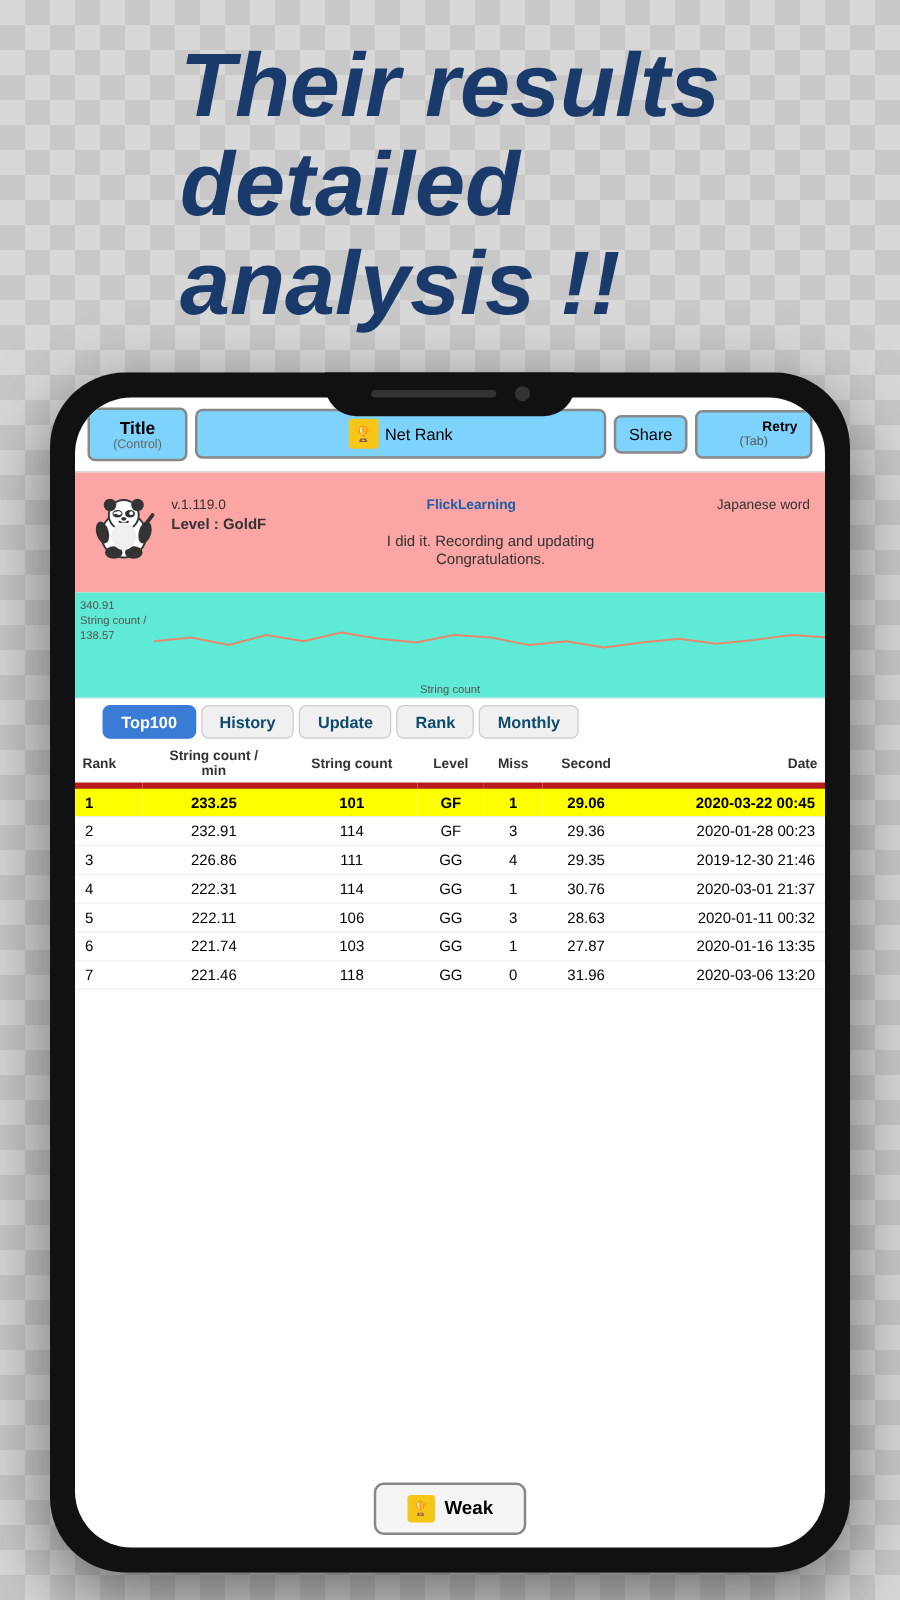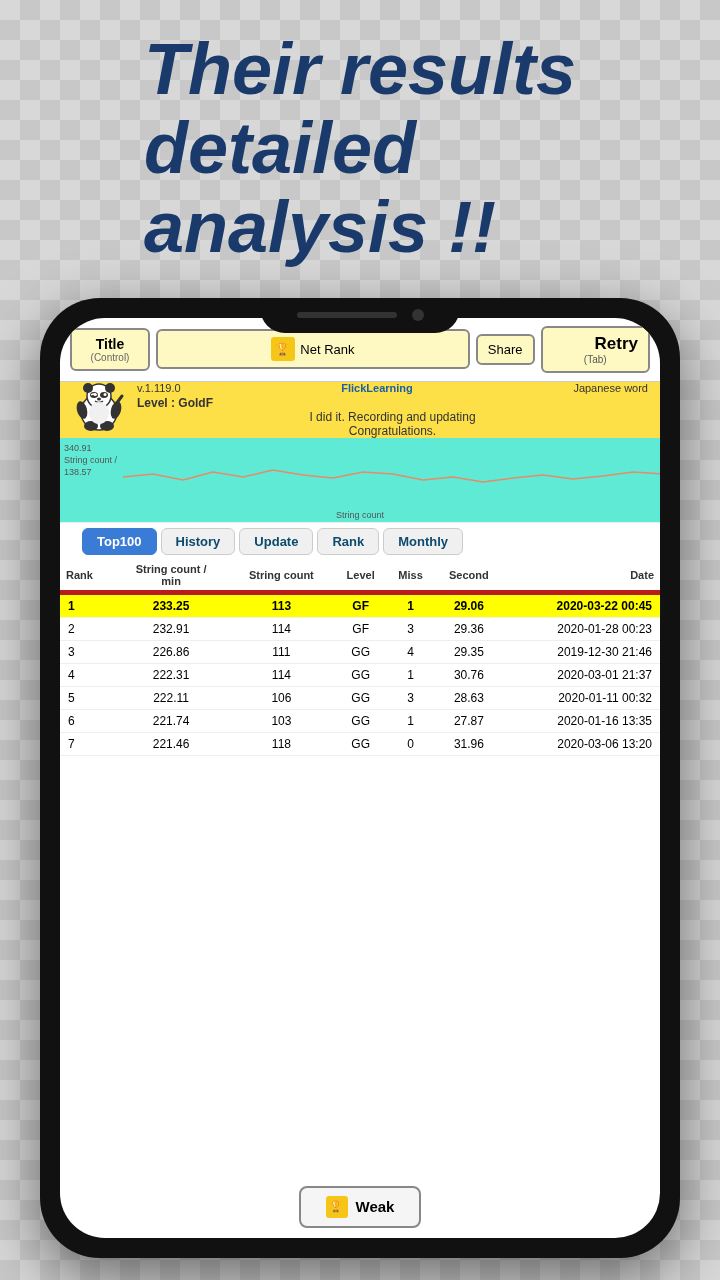--- a/index.html
+++ b/index.html
@@ -106,21 +106,21 @@
       gap: 6px;
       flex-shrink: 0;
     }
 
     .nav-btn {
       border: 2px solid #888;
       border-radius: 6px;
       padding: 6px 10px;
       font-size: 13px;
       text-align: center;
-      background: #fef9c3;
+      background: #7dd3fc;
       cursor: pointer;
     }
 
     .nav-btn-title {
       display: flex;
       flex-direction: column;
       align-items: center;
       min-width: 80px;
     }
 
@@ -147,33 +147,33 @@
       height: 24px;
       background: #f5c518;
       border-radius: 3px;
       display: flex;
       align-items: center;
       justify-content: center;
       font-size: 12px;
     }
 
     .retry-btn .main-label {
-      font-size: 17px;
+      font-size: 11px;
       font-weight: bold;
       margin-left: 42px;
     }
     .retry-btn .sub-label {
       font-size: 10px;
       color: #555;
     }
 
     
     .info-section {
-      background: #fde047;
-      padding: 0 12px;
+      background: #fca5a5;
+      padding: 20px 12px;
       font-size: 12px;
       display: flex;
       gap: 10px;
       align-items: flex-start;
       flex-shrink: 0;
     }
 
     .panda-icon {
       width: 55px;
       height: 55px;
@@ -459,21 +459,21 @@
               <th>Level</th>
               <th>Miss</th>
               <th>Second</th>
               <th class="date-col">Date</th>
             </tr>
           </thead>
           <tbody id="table-body">
           <tr class="row-highlight">
       <td class="rank-col">1</td>
       <td>233.25</td>
-      <td>113</td>
+      <td>101</td>
       <td>GF</td>
       <td>1</td>
       <td>29.06</td>
       <td class="date-col">2020-03-22 00:45</td>
     </tr>
               <tr>
       <td class="rank-col">2</td>
       <td>232.91</td>
       <td>114</td>
       <td>GF</td>

